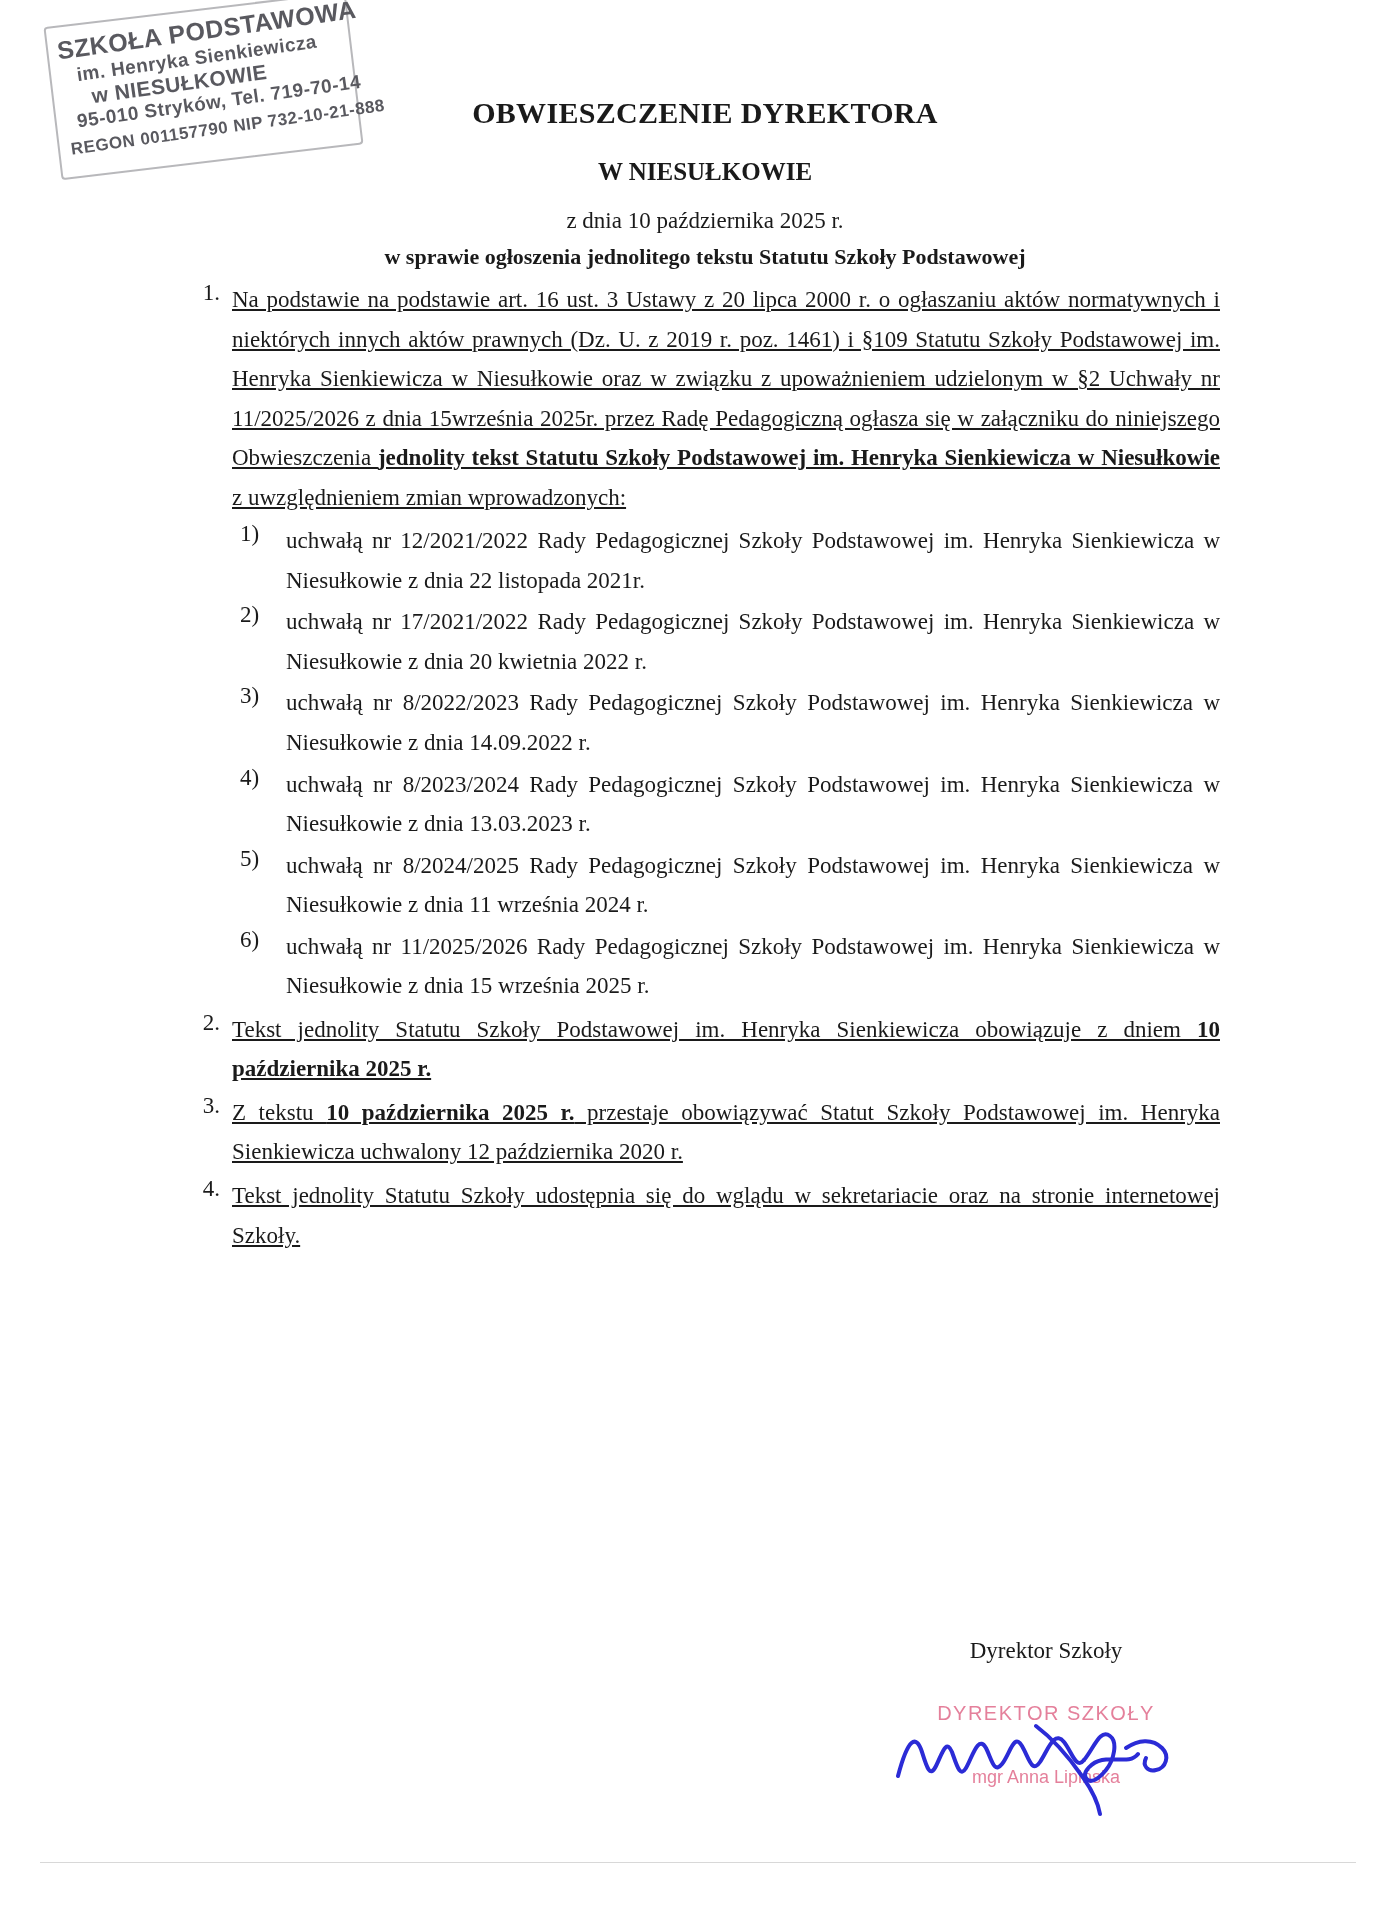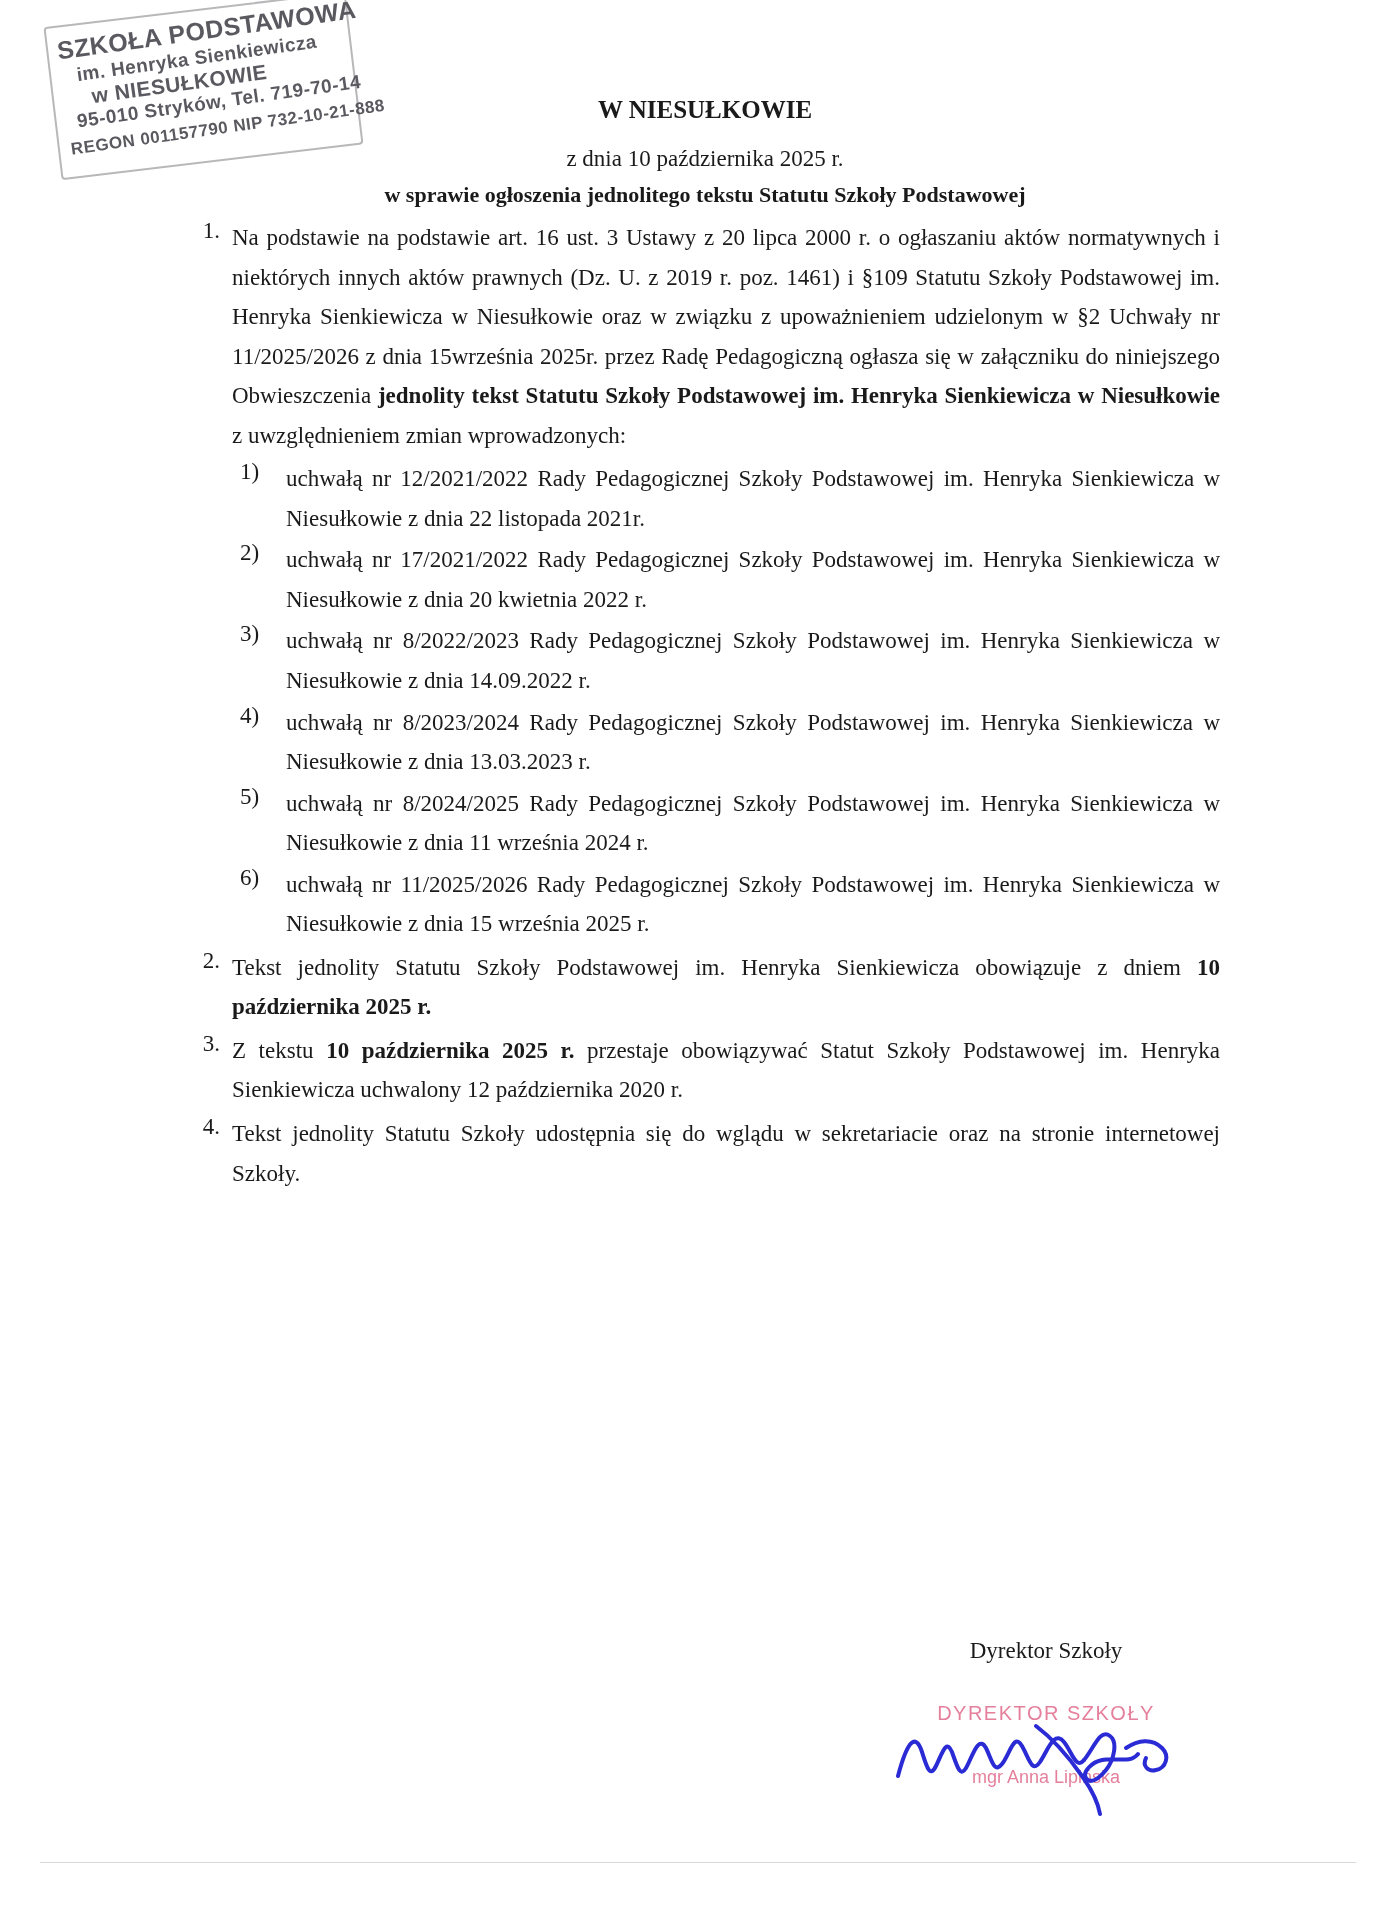--- a/index.html
+++ b/index.html
@@ -116,20 +116,21 @@
     top: 0;
     width: 30px;
     text-align: right;
     font-size: 23px;
   }
   .para {
     font-size: 23px;
     line-height: 1.72;
     text-align: justify;
     margin: 0;
+    text-decoration: underline;
   }
   .para b { font-weight: 700; }
 
   ol.sub {
     list-style: none;
     margin: 4px 0 4px 0;
     padding: 0;
   }
   ol.sub > li {
     position: relative;
@@ -211,20 +212,21 @@
     <div class="frame"></div>
     <div class="l l1">SZKOŁA PODSTAWOWA</div>
     <div class="l l2">im. Henryka Sienkiewicza</div>
     <div class="l l3">w NIESUŁKOWIE</div>
     <div class="l l4">95-010 Stryków, Tel. 719-70-14</div>
     <div class="l l5">REGON 001157790 NIP 732-10-21-888</div>
   </div>
 
   <div class="doc">
 
+    <h1 class="title">OBWIESZCZENIE DYREKTORA</h1>
     <h2 class="subtitle2">W NIESUŁKOWIE</h2>
     <div class="dateline">z dnia 10 października 2025 r.</div>
     <div class="matter">w sprawie ogłoszenia jednolitego tekstu Statutu Szkoły Podstawowej</div>
 
     <ol class="main">
 
       <li>
         <span class="num">1.</span>
         <p class="para"><span>Na podstawie na podstawie art. 16 ust. 3 Ustawy z 20 lipca 2000 r. o ogłaszaniu aktów normatywnych i niektórych innych aktów prawnych (Dz. U. z 2019 r. poz. 1461) i §109 Statutu Szkoły Podstawowej im. Henryka Sienkiewicza w Niesułkowie oraz w związku z upoważnieniem udzielonym w §2 Uchwały nr 11/2025/2026 z dnia 15września 2025r. przez Radę Pedagogiczną ogłasza się w załączniku do niniejszego Obwieszczenia </span><b>jednolity tekst Statutu Szkoły Podstawowej im. Henryka Sienkiewicza w Niesułkowie</b><span> z uwzględnieniem zmian wprowadzonych:</span></p>
 

